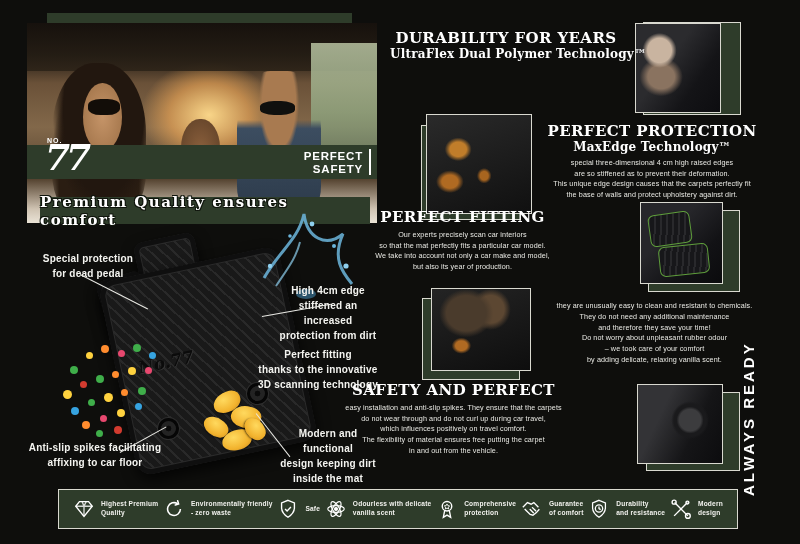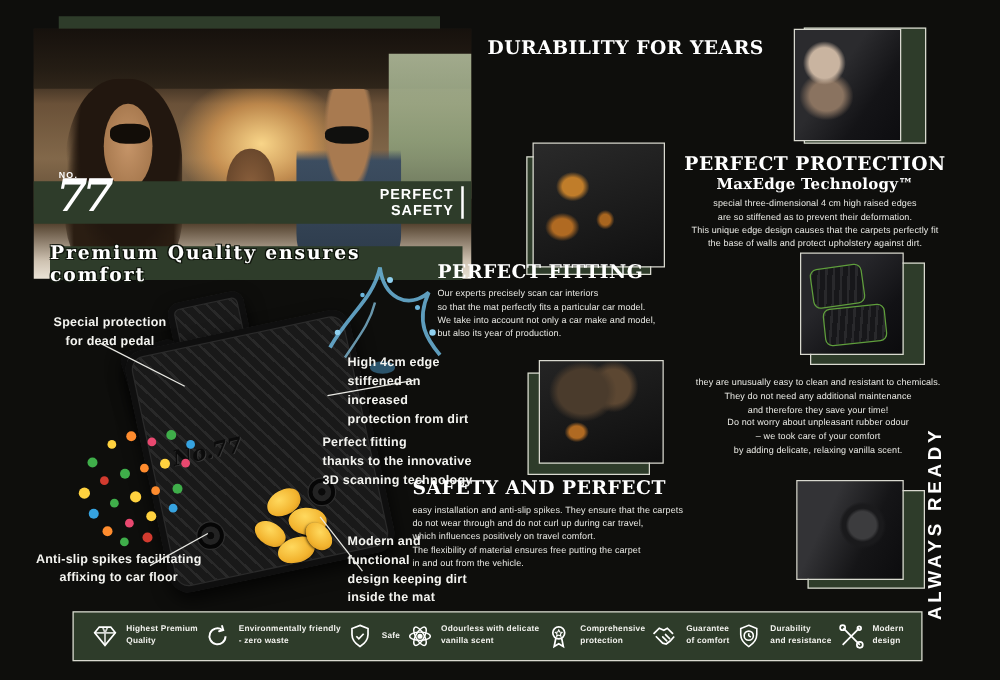--- a/index.html
+++ b/index.html
@@ -45,21 +45,21 @@
   .dot{position:absolute;border-radius:50%;}
   .chip{position:absolute;background:radial-gradient(ellipse at 40% 35%,#ffd95e,#f2b32e 60%,#c9881c);border-radius:60% 40% 55% 45%;box-shadow:0 1px 2px rgba(0,0,0,.6);}
   .ann{position:absolute;font-size:10px;font-weight:700;line-height:1.5;letter-spacing:.2px;color:#f4f4f0;}
   .line{position:absolute;height:1.3px;background:#e9e9e4;transform-origin:0 50%;}
 
   
   .feature{position:absolute;}
   .f-title{font-family:"DejaVu Serif",serif;font-weight:700;font-size:15px;letter-spacing:.4px;line-height:1.05;white-space:nowrap;}
   .f-sub{font-family:"DejaVu Serif",serif;font-weight:700;font-size:12px;letter-spacing:.2px;white-space:nowrap;}
   .f-body{margin-top:4px;font-size:7.2px;line-height:1.5;color:#e9e9e4;letter-spacing:.1px;}
-  .t-right{text-align:left;}
+  .t-right{text-align:center;}
   .t-left{text-align:center;}
   .panel{position:absolute;background:#2e3c2a;border:1px solid #d9d9d0;}
   .photo{position:absolute;border:1px solid #d9d9d0;}
   .ph-ribs{background-image:repeating-linear-gradient(115deg, rgba(255,255,255,.10) 0 2px, rgba(0,0,0,0) 2px 7px);}
   .ph1{background:radial-gradient(ellipse at 28% 30%,#c9b4a0 0 14%,rgba(0,0,0,0) 20%),radial-gradient(ellipse at 30% 60%,#8a7360 0 16%,rgba(0,0,0,0) 26%),linear-gradient(125deg,#2b2b2e 0 40%,#141417 70%,#0d0d10);}
   .ph2{background:radial-gradient(ellipse at 30% 35%,#c07d2a 0 8%,rgba(0,0,0,0) 13%),radial-gradient(ellipse at 22% 68%,#b06a22 0 7%,rgba(0,0,0,0) 12%),radial-gradient(ellipse at 55% 62%,#a8651f 0 5%,rgba(0,0,0,0) 9%),linear-gradient(160deg,#2a2a2a,#101010);}
   .ph3{background:linear-gradient(135deg,#26262a 0 35%,#121215 70%,#0b0b0d);}
   .ph3-mat{position:absolute;border:1.5px solid #5f9e3c;border-radius:6px;background:repeating-linear-gradient(100deg, rgba(255,255,255,.08) 0 2px, rgba(0,0,0,0) 2px 6px),#17171a;}
   .ph4{background:radial-gradient(ellipse at 35% 30%,#4a3b2c 0 22%,rgba(0,0,0,0) 30%),radial-gradient(ellipse at 60% 25%,#5c4732 0 16%,rgba(0,0,0,0) 24%),radial-gradient(ellipse at 30% 70%,#b06a22 0 6%,rgba(0,0,0,0) 10%),linear-gradient(160deg,#242424,#0e0e0e);}
   .ph5{background:radial-gradient(circle at 62% 45%,#3c3c3e 0 16%,#1a1a1c 20% 24%,rgba(0,0,0,0) 28%),linear-gradient(115deg,#333336 0 30%,#151517 65%,#0c0c0e);}
@@ -175,20 +175,21 @@
 
   <div class="ann t-right pre" style="left:278px;top:426px;width:100px">Modern and functional
 design keeping dirt
 inside the mat</div>
   <div class="line" style="left:256px;top:413px;width:55px;transform:rotate(52deg)"></div>
 
   <div class="panel" style="left:643px;top:22px;width:96px;height:91px"></div>
   <div class="photo ph1" style="left:635px;top:23px;width:84px;height:88px"></div>
   <div class="feature t-right" style="left:390px;top:31px;width:232px">
     <div class="f-title">DURABILITY FOR YEARS</div>
+    <div class="f-sub">UltraFlex Dual Polymer Technology™</div>
   </div>
 
   <div class="panel" style="left:421px;top:125px;width:98px;height:93px"></div>
   <div class="photo ph2 ph-ribs" style="left:426px;top:114px;width:104px;height:98px"></div>
   <div class="feature t-left" style="left:537px;top:124px;width:230px">
     <div class="f-title">PERFECT PROTECTION</div>
     <div class="f-sub">MaxEdge Technology™</div>
     <div class="f-body pre">special three-dimensional 4 cm high raised edges
 are so stiffened as to prevent their deformation.
 This unique edge design causes that the carpets perfectly fit

